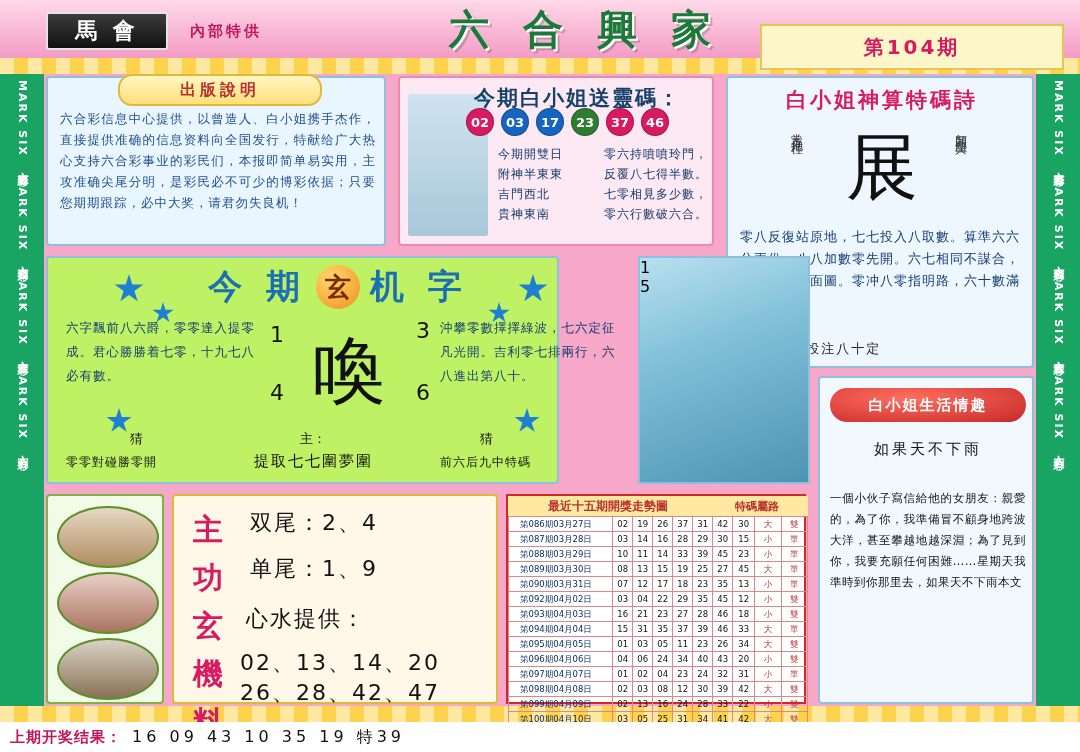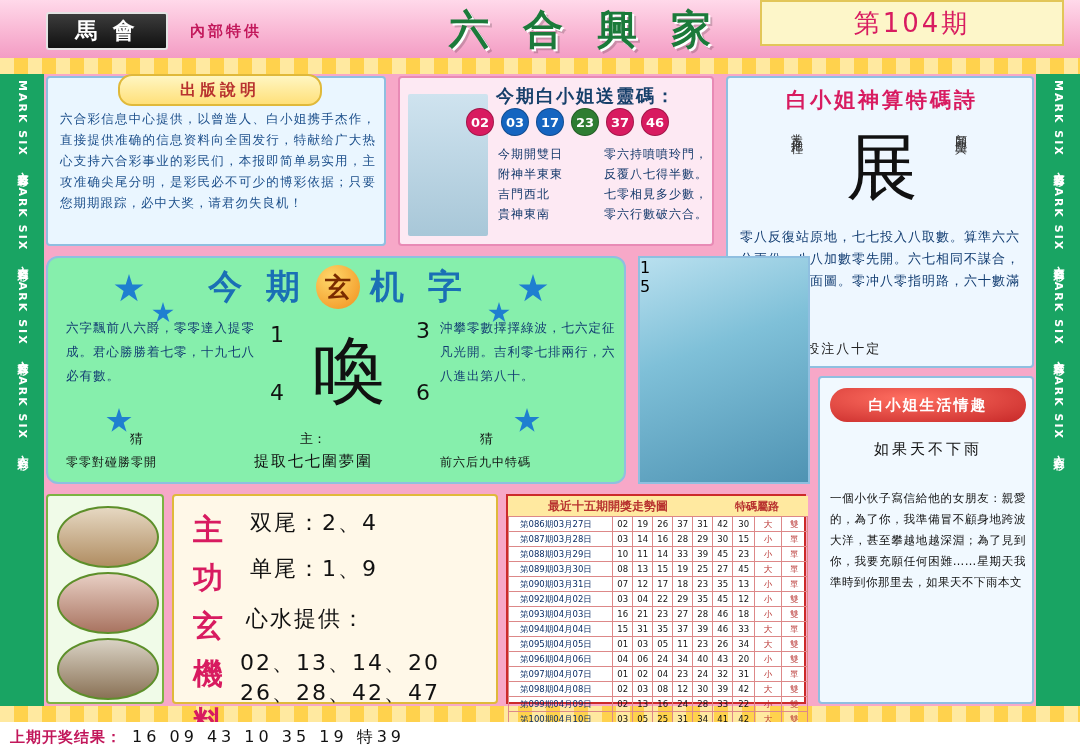--- a/index.html
+++ b/index.html
@@ -58,24 +58,24 @@
   }
   .title-main{
     position:absolute;left:395px;top:2px;width:380px;height:54px;
     display:flex;align-items:center;justify-content:center;
     font-size:40px;font-weight:bold;letter-spacing:10px;
     color:#1b7a3a;
     text-shadow:2px 2px 0 #ffffff, 4px 4px 0 rgba(0,0,0,.18);
     font-family:"DejaVu Serif","Liberation Serif",serif;
   }
   .issue-box{
-    position:absolute;left:760px;top:0;width:300px;height:42px;
+    position:absolute;left:760px;top:24px;width:300px;height:42px;
     background:#fdf6c9;border:2px solid #e2c659;
     display:flex;align-items:center;justify-content:center;
-    color:#d81b60;font-size:26px;font-weight:normal;letter-spacing:3px;
+    color:#d81b60;font-size:20px;font-weight:bold;letter-spacing:3px;
   }
 
   
   .canvas{
     position:absolute;left:46px;top:76px;width:988px;height:628px;
   }
   .panel{position:absolute;box-sizing:border-box;}
 
   
   .p-notes{
@@ -95,21 +95,21 @@
     text-align:justify;
   }
 
   
   .p-lady{
     left:352px;top:0;width:316px;height:170px;
     background:#fde9f3;border:2px solid #e88ab5;border-radius:4px;
   }
   .p-lady .head{
     position:absolute;left:74px;top:6px;
-    color:#17406b;font-size:18px;font-weight:bold;letter-spacing:2px;margin-left:22px;
+    color:#17406b;font-size:21px;font-weight:bold;letter-spacing:2px;
   }
   .balls{position:absolute;left:66px;top:30px;display:flex;gap:7px;}
   .ball{
     width:26px;height:26px;border-radius:50%;
     display:flex;align-items:center;justify-content:center;
     color:#fff;font-size:13px;font-weight:bold;
     border:1px solid rgba(0,0,0,.25);
   }
   .lady-photo{
     position:absolute;left:8px;top:16px;width:80px;height:142px;
@@ -147,22 +147,22 @@
     position:absolute;left:12px;top:148px;width:284px;
     color:#123d72;font-size:13px;line-height:22px;letter-spacing:1px;
   }
   .p-poem .pei{
     position:absolute;left:12px;top:262px;width:284px;
     color:#222;font-size:13px;letter-spacing:2px;
   }
 
   
   .p-riddle{
-    left:0;top:180px;width:580px;height:228px;
-    background:#86efac;border:2px solid #8fbfe0;border-radius:12px;
+    left:0;top:180px;width:513px;height:228px;
+    background:#bef264;border:2px solid #8fbfe0;border-radius:4px;
   }
   .p-riddle .ttl{
     position:absolute;left:60px;top:6px;width:460px;height:46px;
     display:flex;align-items:center;justify-content:center;gap:10px;
   }
   .p-riddle .ttl .ch{
     font-size:34px;font-weight:bold;color:#1a6fb5;letter-spacing:6px;
     font-family:"DejaVu Serif","Liberation Serif",serif;
   }
   .p-riddle .ttl .circ{

